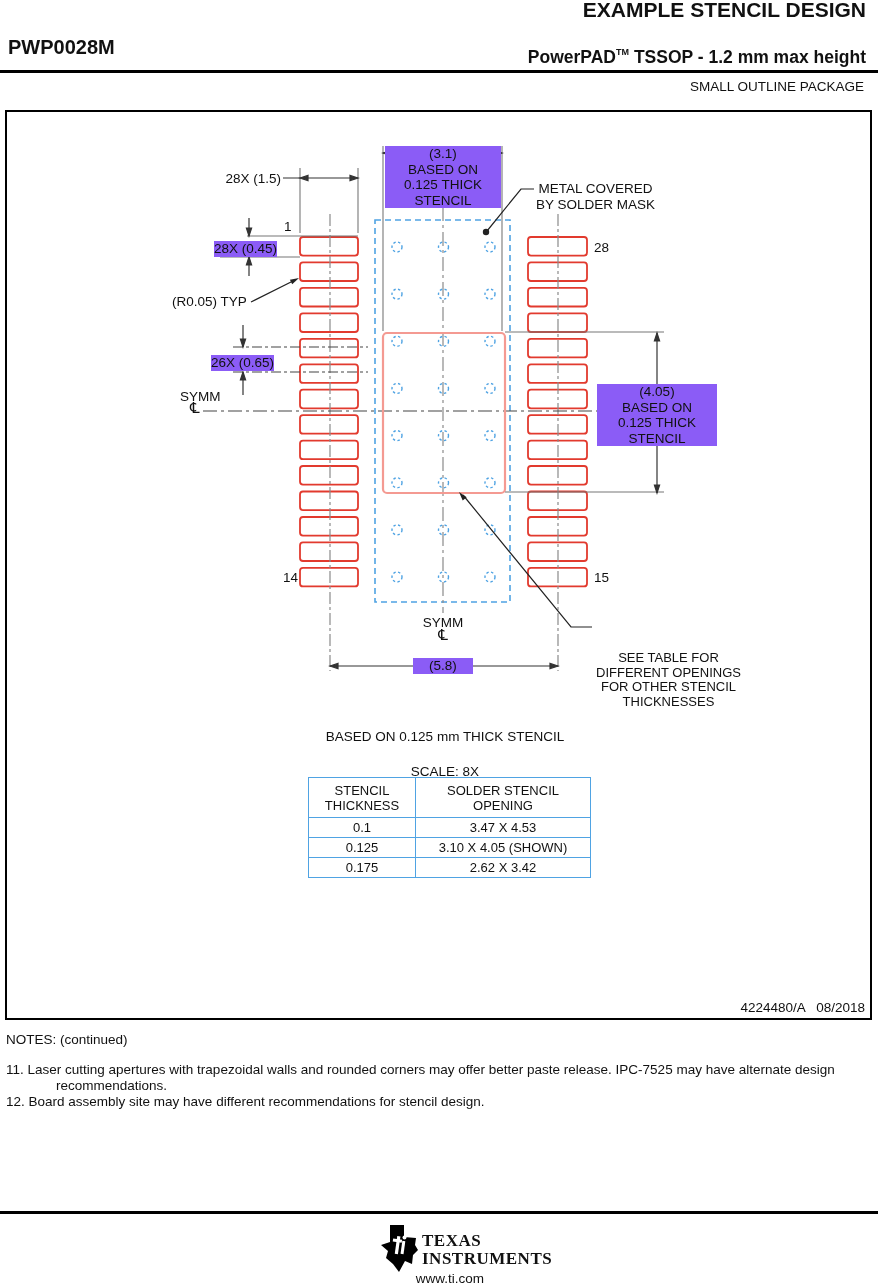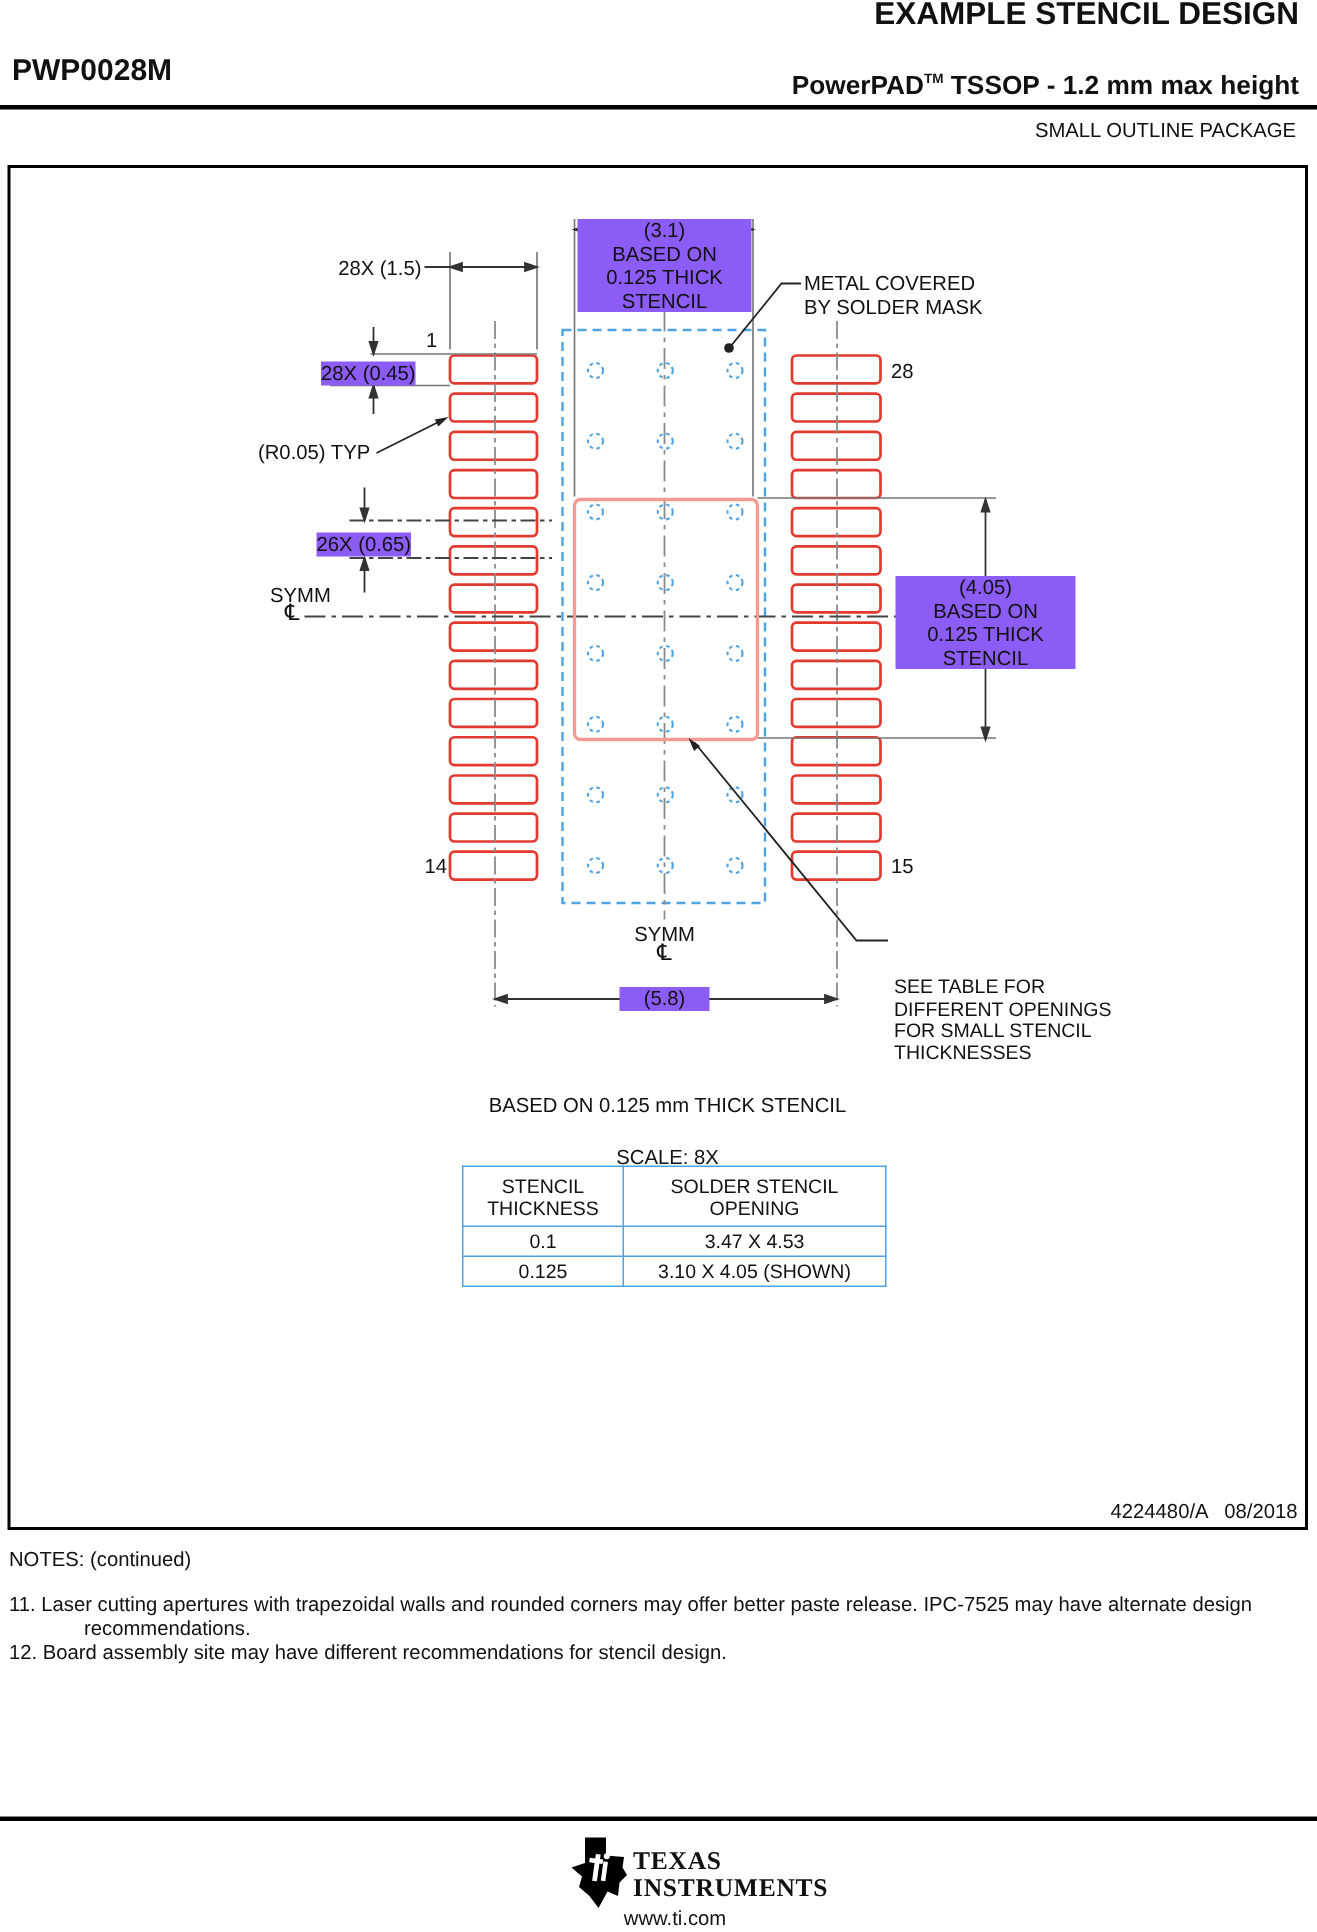--- a/index.html
+++ b/index.html
@@ -1,20 +1,20 @@
 <!DOCTYPE html>
 <html style="--pad-red: #e23a2e; --open-red: #f49a92; --blue: #4fa3e3;"><head>
 <meta charset="utf-8">
 <style>
   * { margin:0; padding:0; box-sizing:border-box; }
   html,body { background:#fff; }
   body { width:878px; height:1288px; font-family:"Liberation Sans", sans-serif; color:#111; }
   .page { position:relative; width:878px; height:1288px; background:#fff; overflow:hidden;padding-left:38px; }
   .abs { position:absolute; }
-  .lbl { position:absolute; font-size:13.5px; line-height:15.5px; color:#111; white-space:nowrap; }
+  .lbl { position:absolute; font-size:13.5px; line-height:15.5px; color:#111; white-space:nowrap;text-align:center; }
   .ctr { text-align:center; }
   .rgt { text-align:right; }
   .wbg { background:#8b5cf6; }
   .h-title { font-size:21px; font-weight:bold; }
   .h-part  { font-size:20px; font-weight:bold; }
   .h-sub   { font-size:17.5px; font-weight:bold; }
   .h-pkg   { font-size:13.5px; }
   sup.tm { font-size:9px; font-weight:bold; position:relative; top:-1px;margin-top:18px; }
   .rule { position:absolute; left:0; width:878px; height:3px; background:#000; }
   .border-box { position:absolute; left:5px; top:110px; width:867px; height:910px; border:2px solid #000; }
@@ -211,21 +211,21 @@
   <div class="lbl" style="left:594px; top:570px;">15</div>
 
   <div class="lbl ctr" style="left:403px; top:615px; width:80px;">SYMM</div>
   <div class="lbl ctr cl-glyph" style="left:403px; top:628px; width:80px;">℄</div>
 
   <div class="lbl ctr wbg" style="left:413px; top:658px; width:60px;">(5.8)</div>
 
   <div class="lbl" style="left:596px; top:615px; font-size:13px; line-height:14.6px;margin-top:36px;">
     <div>SEE TABLE FOR</div>
     <div>DIFFERENT OPENINGS</div>
-    <div>FOR SMALL STENCIL</div>
+    <div>FOR OTHER STENCIL</div>
     <div>THICKNESSES</div>
   </div>
 
   <div class="lbl ctr" style="left:275px; top:729px; width:340px;">BASED ON 0.125 mm THICK STENCIL</div>
   <div class="lbl ctr" style="left:275px; top:744px; width:340px;margin-top:20px;">SCALE: 8X</div>
 
   <table class="stencil">
     <thead>
       <tr>
         <th class="col-thick">
@@ -240,20 +240,24 @@
     </thead>
     <tbody>
         <tr>
           <td class="col-thick">0.1</td>
           <td class="col-open">3.47 X 4.53</td>
         </tr>
         <tr>
           <td class="col-thick">0.125</td>
           <td class="col-open">3.10 X 4.05 (SHOWN)</td>
         </tr>
+        <tr>
+          <td class="col-thick">0.175</td>
+          <td class="col-open">2.62 X 3.42</td>
+        </tr>
       </tbody>
   </table>
 
   <div class="lbl rgt" style="left:600px; top:1000px; width:265px; white-space:pre;">4224480/A   08/2018</div>
 
   <div class="notes">
     <div class="lbl notes" style="left:6px; top:1032px;">NOTES: (continued)</div>
     <div class="note-item notes" style="top:1062px;"><span>11.</span> <span>Laser cutting apertures with trapezoidal walls and rounded corners may offer better paste release. IPC-7525 may have alternate design recommendations.</span></div>
     <div class="note-item notes" style="top:1094px;"><span>12.</span> <span>Board assembly site may have different recommendations for stencil design.</span></div>
   </div>

